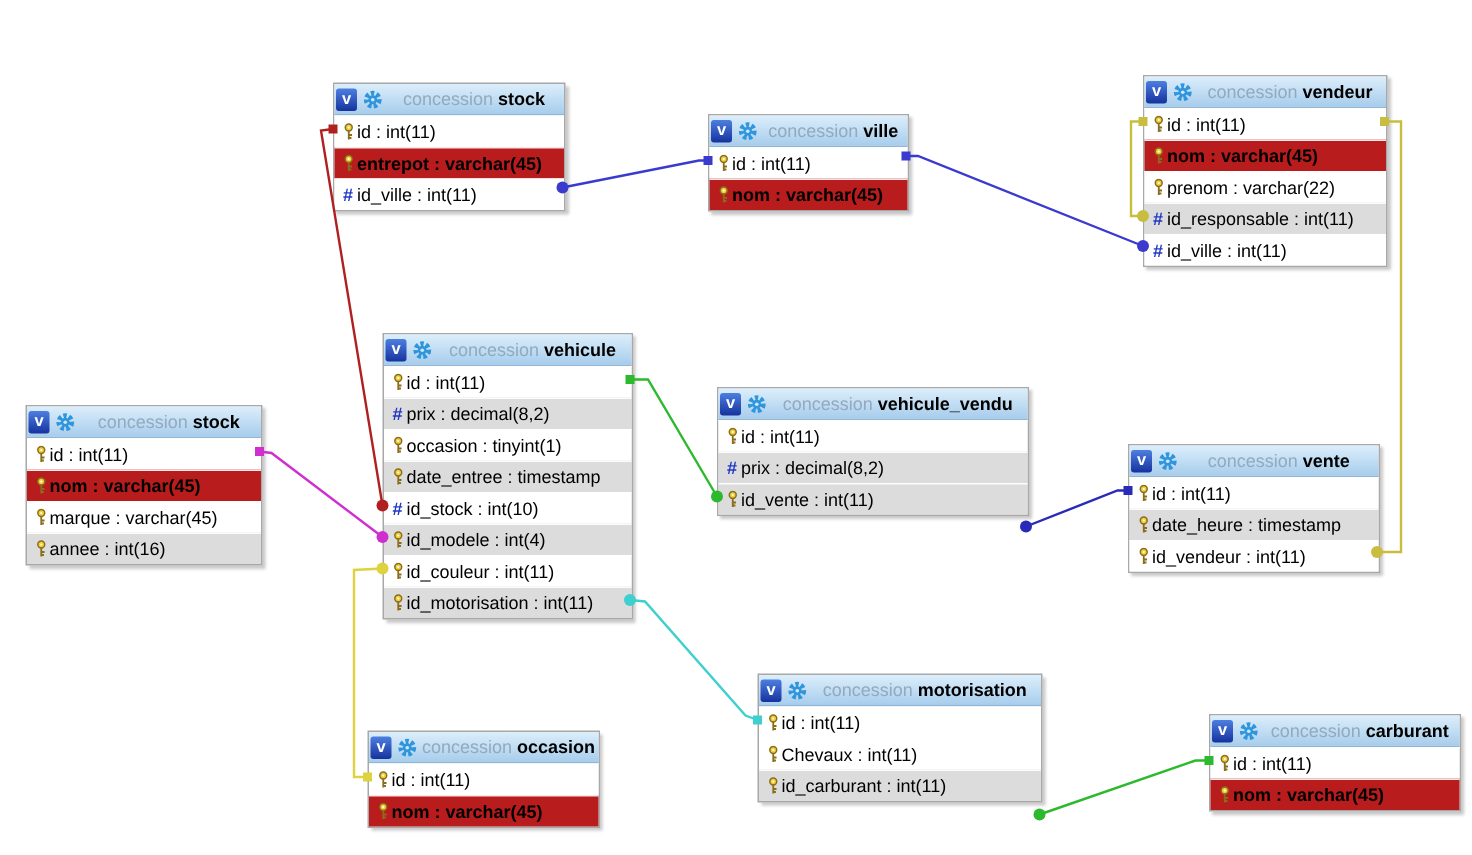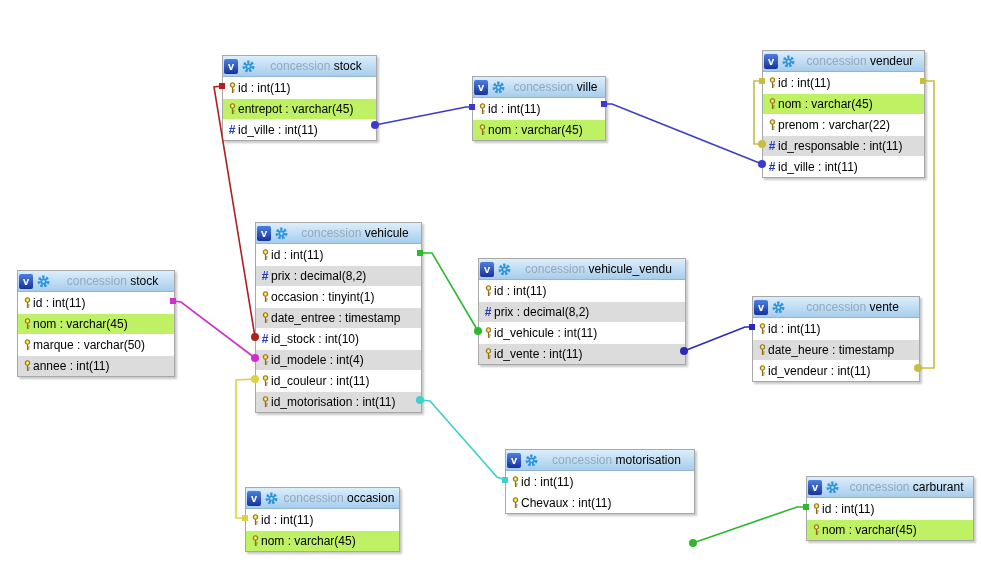--- a/index.html
+++ b/index.html
@@ -9,27 +9,27 @@
   .dtable{position:absolute;z-index:2;background:#ffffff;border:1px solid #a8a8a8;
           box-shadow:2px 2px 2px rgba(0,0,0,.22);font-size:12px;cursor:move;}
   .thead{height:20px;display:flex;align-items:center;gap:3px;padding:0 2px 0 1px;
          background:linear-gradient(#dceefb,#a7cdec);border-bottom:1px solid #8fb6d9;}
   .vicon{width:14px;height:15px;flex:0 0 14px;display:flex;align-items:center;justify-content:center;
          background:linear-gradient(#4d7fe0,#16329e);border-radius:2px;color:#fff;
          font-weight:bold;font-size:11px;line-height:1;}
   .gear{width:14px;height:14px;flex:0 0 14px;display:flex;align-items:center;justify-content:center;}
   .ttitle{flex:1;text-align:center;white-space:nowrap;overflow:hidden;}
   .schema{color:#93a9bd;}
-  .tname{color:#000;font-weight:normal;}
+  .tname{color:#000;font-weight:bold;}
   .trow{height:20px;display:flex;align-items:center;gap:0;padding:0 2px 0 3px;
         white-space:nowrap;overflow:hidden;border-top:1px solid rgba(255,255,255,.9);}
   .trow:first-of-type{border-top:none;}
   .bg-white{background:#ffffff;}
   .bg-gray{background:#dcdcdc;}
-  .bg-pink{background:#bef264;}
+  .bg-pink{background:#b91c1c;font-weight:bold;}
   .colicon{width:12px;flex:0 0 12px;display:flex;align-items:center;justify-content:center;}
   .hash{color:#2239c3;font-weight:bold;font-size:12px;line-height:1;}
   .collabel{color:#000;}
 </style>
 </head>
 <body>
 
 <div class="canvas">
     <div class="dtable" style="left: 222px; top: 55px; width: 153px;">
       <div class="thead">
@@ -264,30 +264,20 @@
           </svg>
         </span>
         <span class="collabel">id : int(11)</span>
       </div>
       <div class="trow bg-gray">
         <span class="colicon">
           <span class="hash">#</span>
         </span>
         <span class="collabel">prix : decimal(8,2)</span>
       </div>
-      <div class="trow bg-white">
-        <span class="colicon">
-          <svg width="11" height="12" viewBox="0 0 11 12">
-            <circle cx="5.5" cy="3" r="2.3" fill="#f0cf3a" stroke="#8a6d1a" stroke-width="1"></circle>
-            <circle cx="5.5" cy="3" r="0.7" fill="#fff"></circle>
-            <path d="M5.5 5.2 V11 M5.5 8 h2.2 M5.5 10 h1.8" fill="none" stroke="#8a6d1a" stroke-width="1.2"></path>
-          </svg>
-        </span>
-        <span class="collabel">id_vehicule : int(11)</span>
-      </div>
       <div class="trow bg-gray">
         <span class="colicon">
           <svg width="11" height="12" viewBox="0 0 11 12">
             <circle cx="5.5" cy="3" r="2.3" fill="#f0cf3a" stroke="#8a6d1a" stroke-width="1"></circle>
             <circle cx="5.5" cy="3" r="0.7" fill="#fff"></circle>
             <path d="M5.5 5.2 V11 M5.5 8 h2.2 M5.5 10 h1.8" fill="none" stroke="#8a6d1a" stroke-width="1.2"></path>
           </svg>
         </span>
         <span class="collabel">id_vente : int(11)</span>
       </div>
@@ -368,31 +358,31 @@
         <span class="collabel">nom : varchar(45)</span>
       </div>
       <div class="trow bg-white">
         <span class="colicon">
           <svg width="11" height="12" viewBox="0 0 11 12">
             <circle cx="5.5" cy="3" r="2.3" fill="#f0cf3a" stroke="#8a6d1a" stroke-width="1"></circle>
             <circle cx="5.5" cy="3" r="0.7" fill="#fff"></circle>
             <path d="M5.5 5.2 V11 M5.5 8 h2.2 M5.5 10 h1.8" fill="none" stroke="#8a6d1a" stroke-width="1.2"></path>
           </svg>
         </span>
-        <span class="collabel">marque : varchar(50)</span>
-      </div>
-      <div class="trow bg-gray">
-        <span class="colicon">
-          <svg width="11" height="12" viewBox="0 0 11 12">
-            <circle cx="5.5" cy="3" r="2.3" fill="#f0cf3a" stroke="#8a6d1a" stroke-width="1"></circle>
-            <circle cx="5.5" cy="3" r="0.7" fill="#fff"></circle>
-            <path d="M5.5 5.2 V11 M5.5 8 h2.2 M5.5 10 h1.8" fill="none" stroke="#8a6d1a" stroke-width="1.2"></path>
-          </svg>
-        </span>
-        <span class="collabel">annee : int(11)</span>
+        <span class="collabel">marque : varchar(45)</span>
+      </div>
+      <div class="trow bg-gray">
+        <span class="colicon">
+          <svg width="11" height="12" viewBox="0 0 11 12">
+            <circle cx="5.5" cy="3" r="2.3" fill="#f0cf3a" stroke="#8a6d1a" stroke-width="1"></circle>
+            <circle cx="5.5" cy="3" r="0.7" fill="#fff"></circle>
+            <path d="M5.5 5.2 V11 M5.5 8 h2.2 M5.5 10 h1.8" fill="none" stroke="#8a6d1a" stroke-width="1.2"></path>
+          </svg>
+        </span>
+        <span class="collabel">annee : int(16)</span>
       </div>
     </div>
     <div class="dtable" style="left: 245px; top: 487px; width: 153px;">
       <div class="thead">
         <span class="vicon">v</span>
         <span class="gear">
           <svg width="13" height="13" viewBox="0 0 16 16">
             <circle cx="8" cy="8" r="5" fill="none" stroke="#2f95dc" stroke-width="4.6" stroke-dasharray="2.6 1.7"></circle>
             <circle cx="8" cy="8" r="3.6" fill="#2f95dc"></circle>
             <circle cx="8" cy="8" r="1.5" fill="#cfe7f8"></circle>
@@ -445,20 +435,30 @@
       </div>
       <div class="trow bg-white">
         <span class="colicon">
           <svg width="11" height="12" viewBox="0 0 11 12">
             <circle cx="5.5" cy="3" r="2.3" fill="#f0cf3a" stroke="#8a6d1a" stroke-width="1"></circle>
             <circle cx="5.5" cy="3" r="0.7" fill="#fff"></circle>
             <path d="M5.5 5.2 V11 M5.5 8 h2.2 M5.5 10 h1.8" fill="none" stroke="#8a6d1a" stroke-width="1.2"></path>
           </svg>
         </span>
         <span class="collabel">Chevaux : int(11)</span>
+      </div>
+      <div class="trow bg-gray">
+        <span class="colicon">
+          <svg width="11" height="12" viewBox="0 0 11 12">
+            <circle cx="5.5" cy="3" r="2.3" fill="#f0cf3a" stroke="#8a6d1a" stroke-width="1"></circle>
+            <circle cx="5.5" cy="3" r="0.7" fill="#fff"></circle>
+            <path d="M5.5 5.2 V11 M5.5 8 h2.2 M5.5 10 h1.8" fill="none" stroke="#8a6d1a" stroke-width="1.2"></path>
+          </svg>
+        </span>
+        <span class="collabel">id_carburant : int(11)</span>
       </div>
     </div>
     <div class="dtable" style="left: 806px; top: 476px; width: 166px;">
       <div class="thead">
         <span class="vicon">v</span>
         <span class="gear">
           <svg width="13" height="13" viewBox="0 0 16 16">
             <circle cx="8" cy="8" r="5" fill="none" stroke="#2f95dc" stroke-width="4.6" stroke-dasharray="2.6 1.7"></circle>
             <circle cx="8" cy="8" r="3.6" fill="#2f95dc"></circle>
             <circle cx="8" cy="8" r="1.5" fill="#cfe7f8"></circle>

